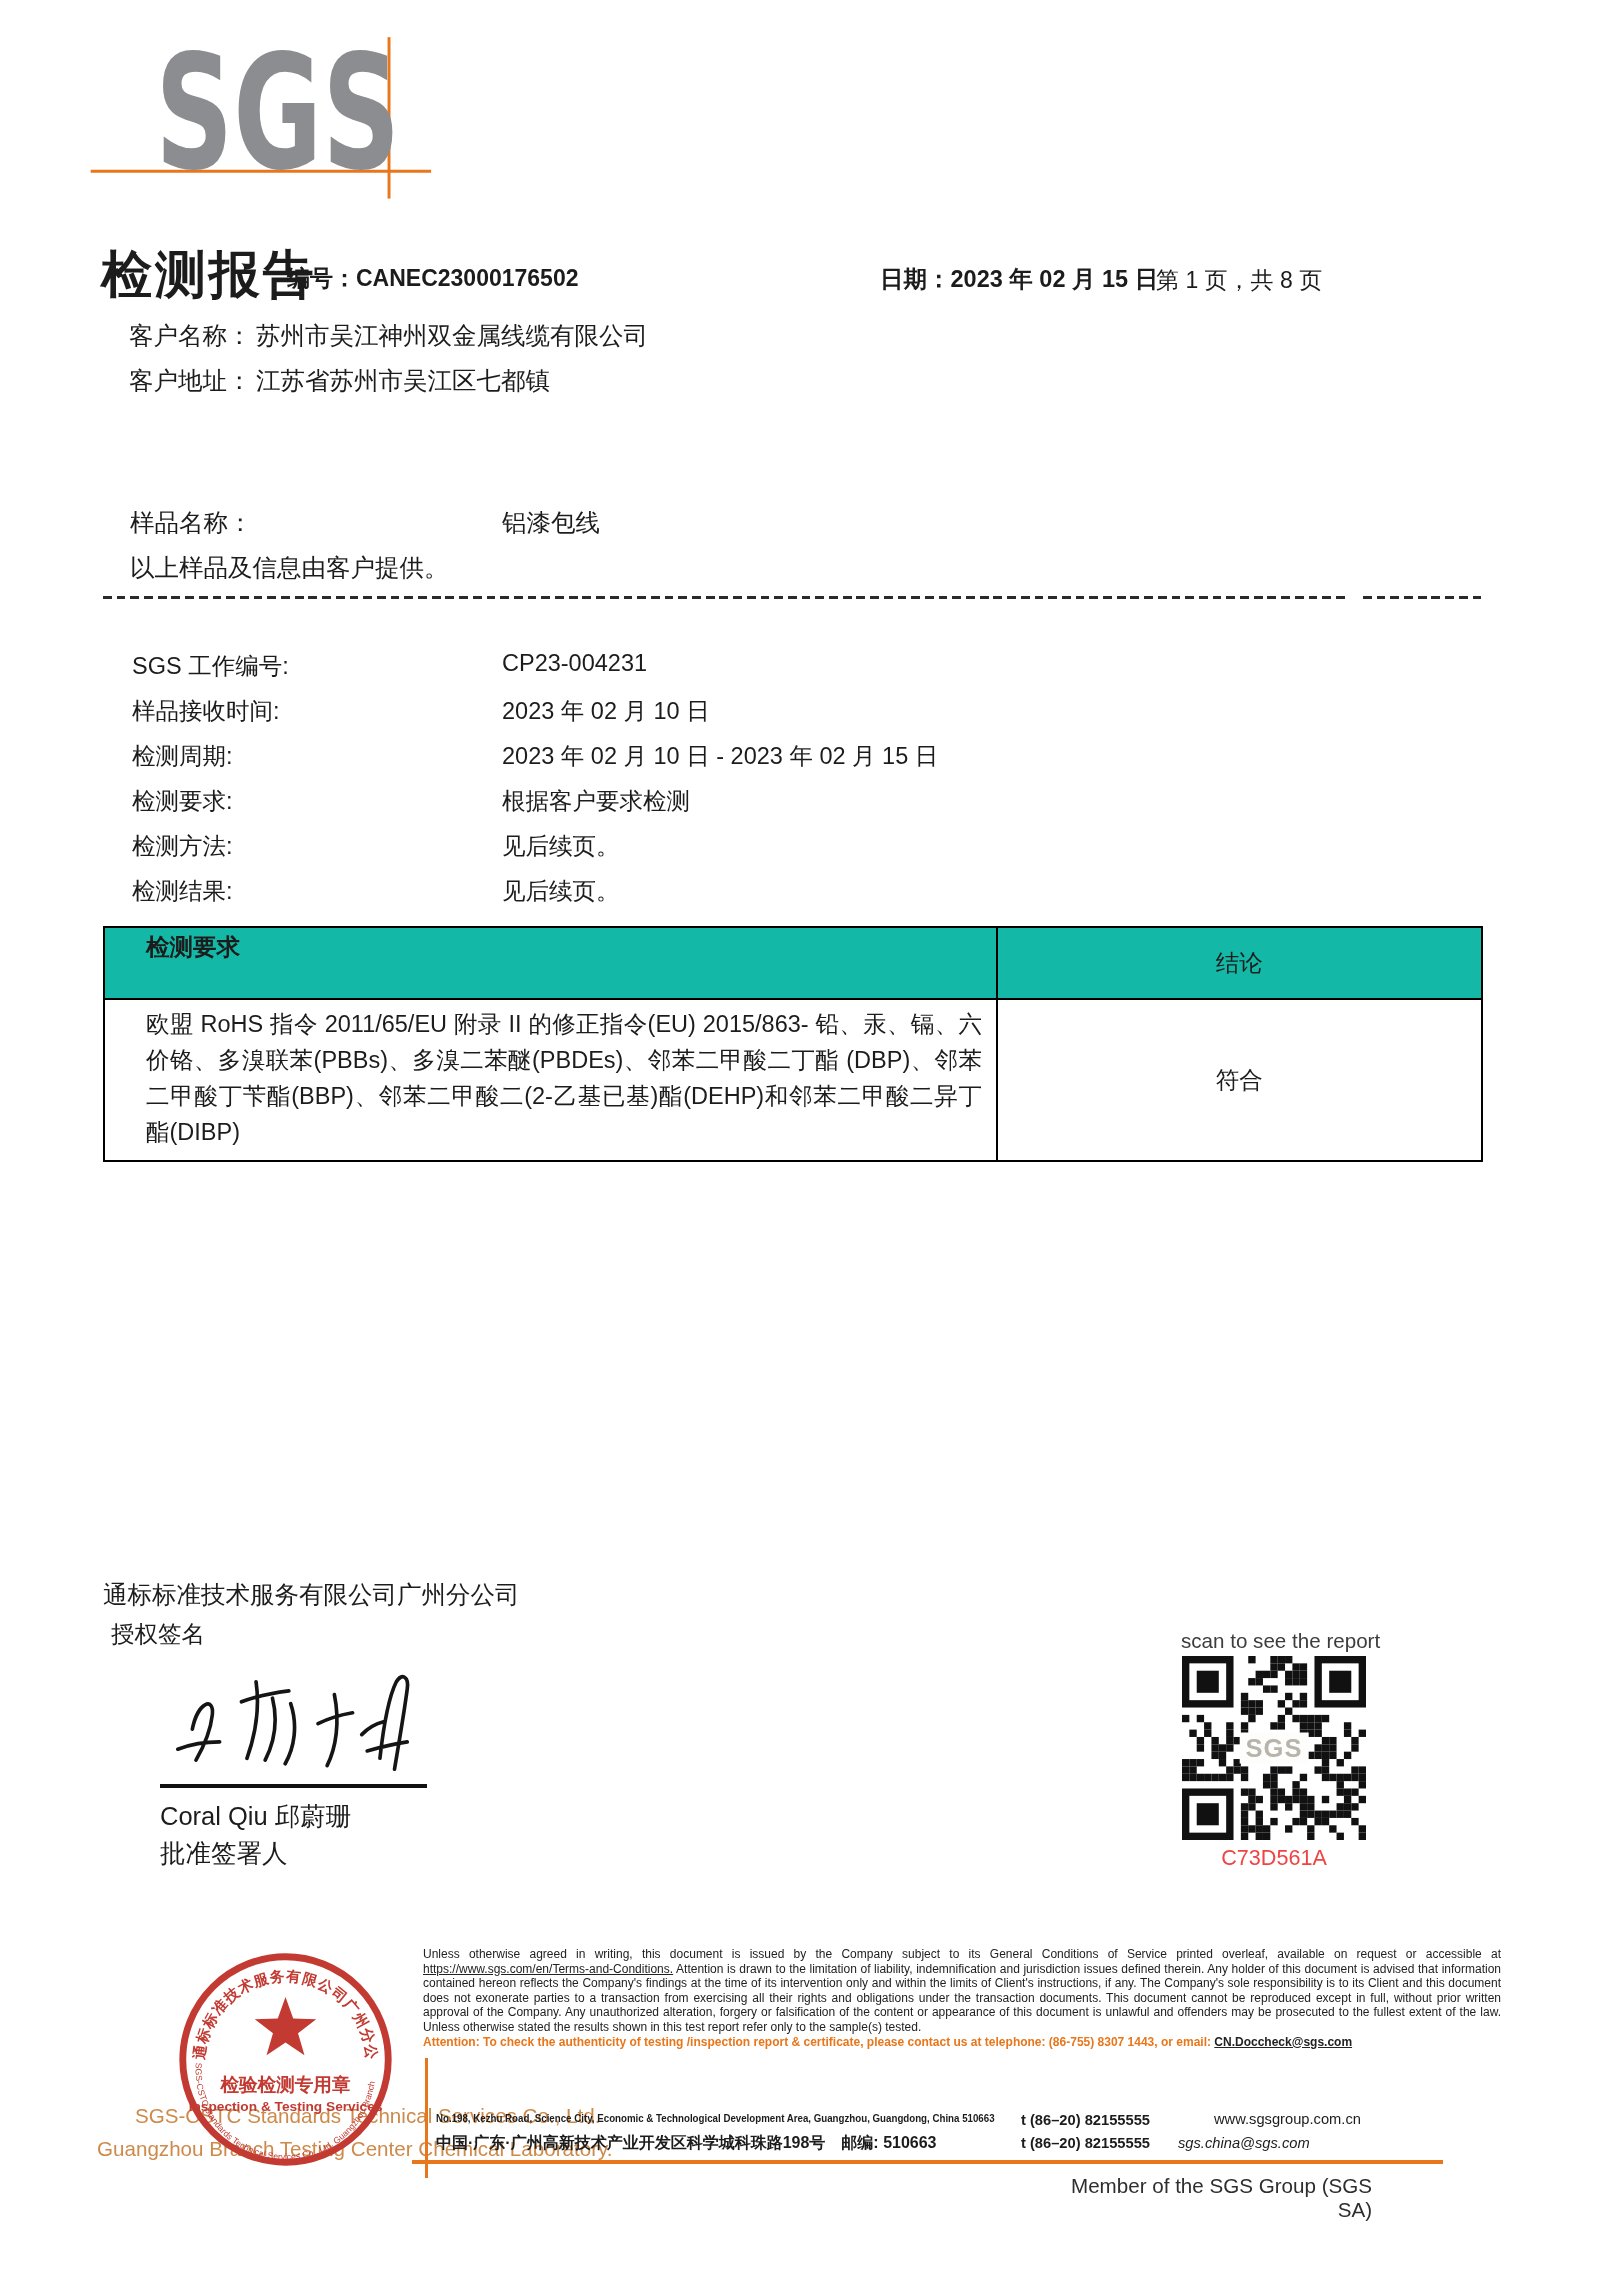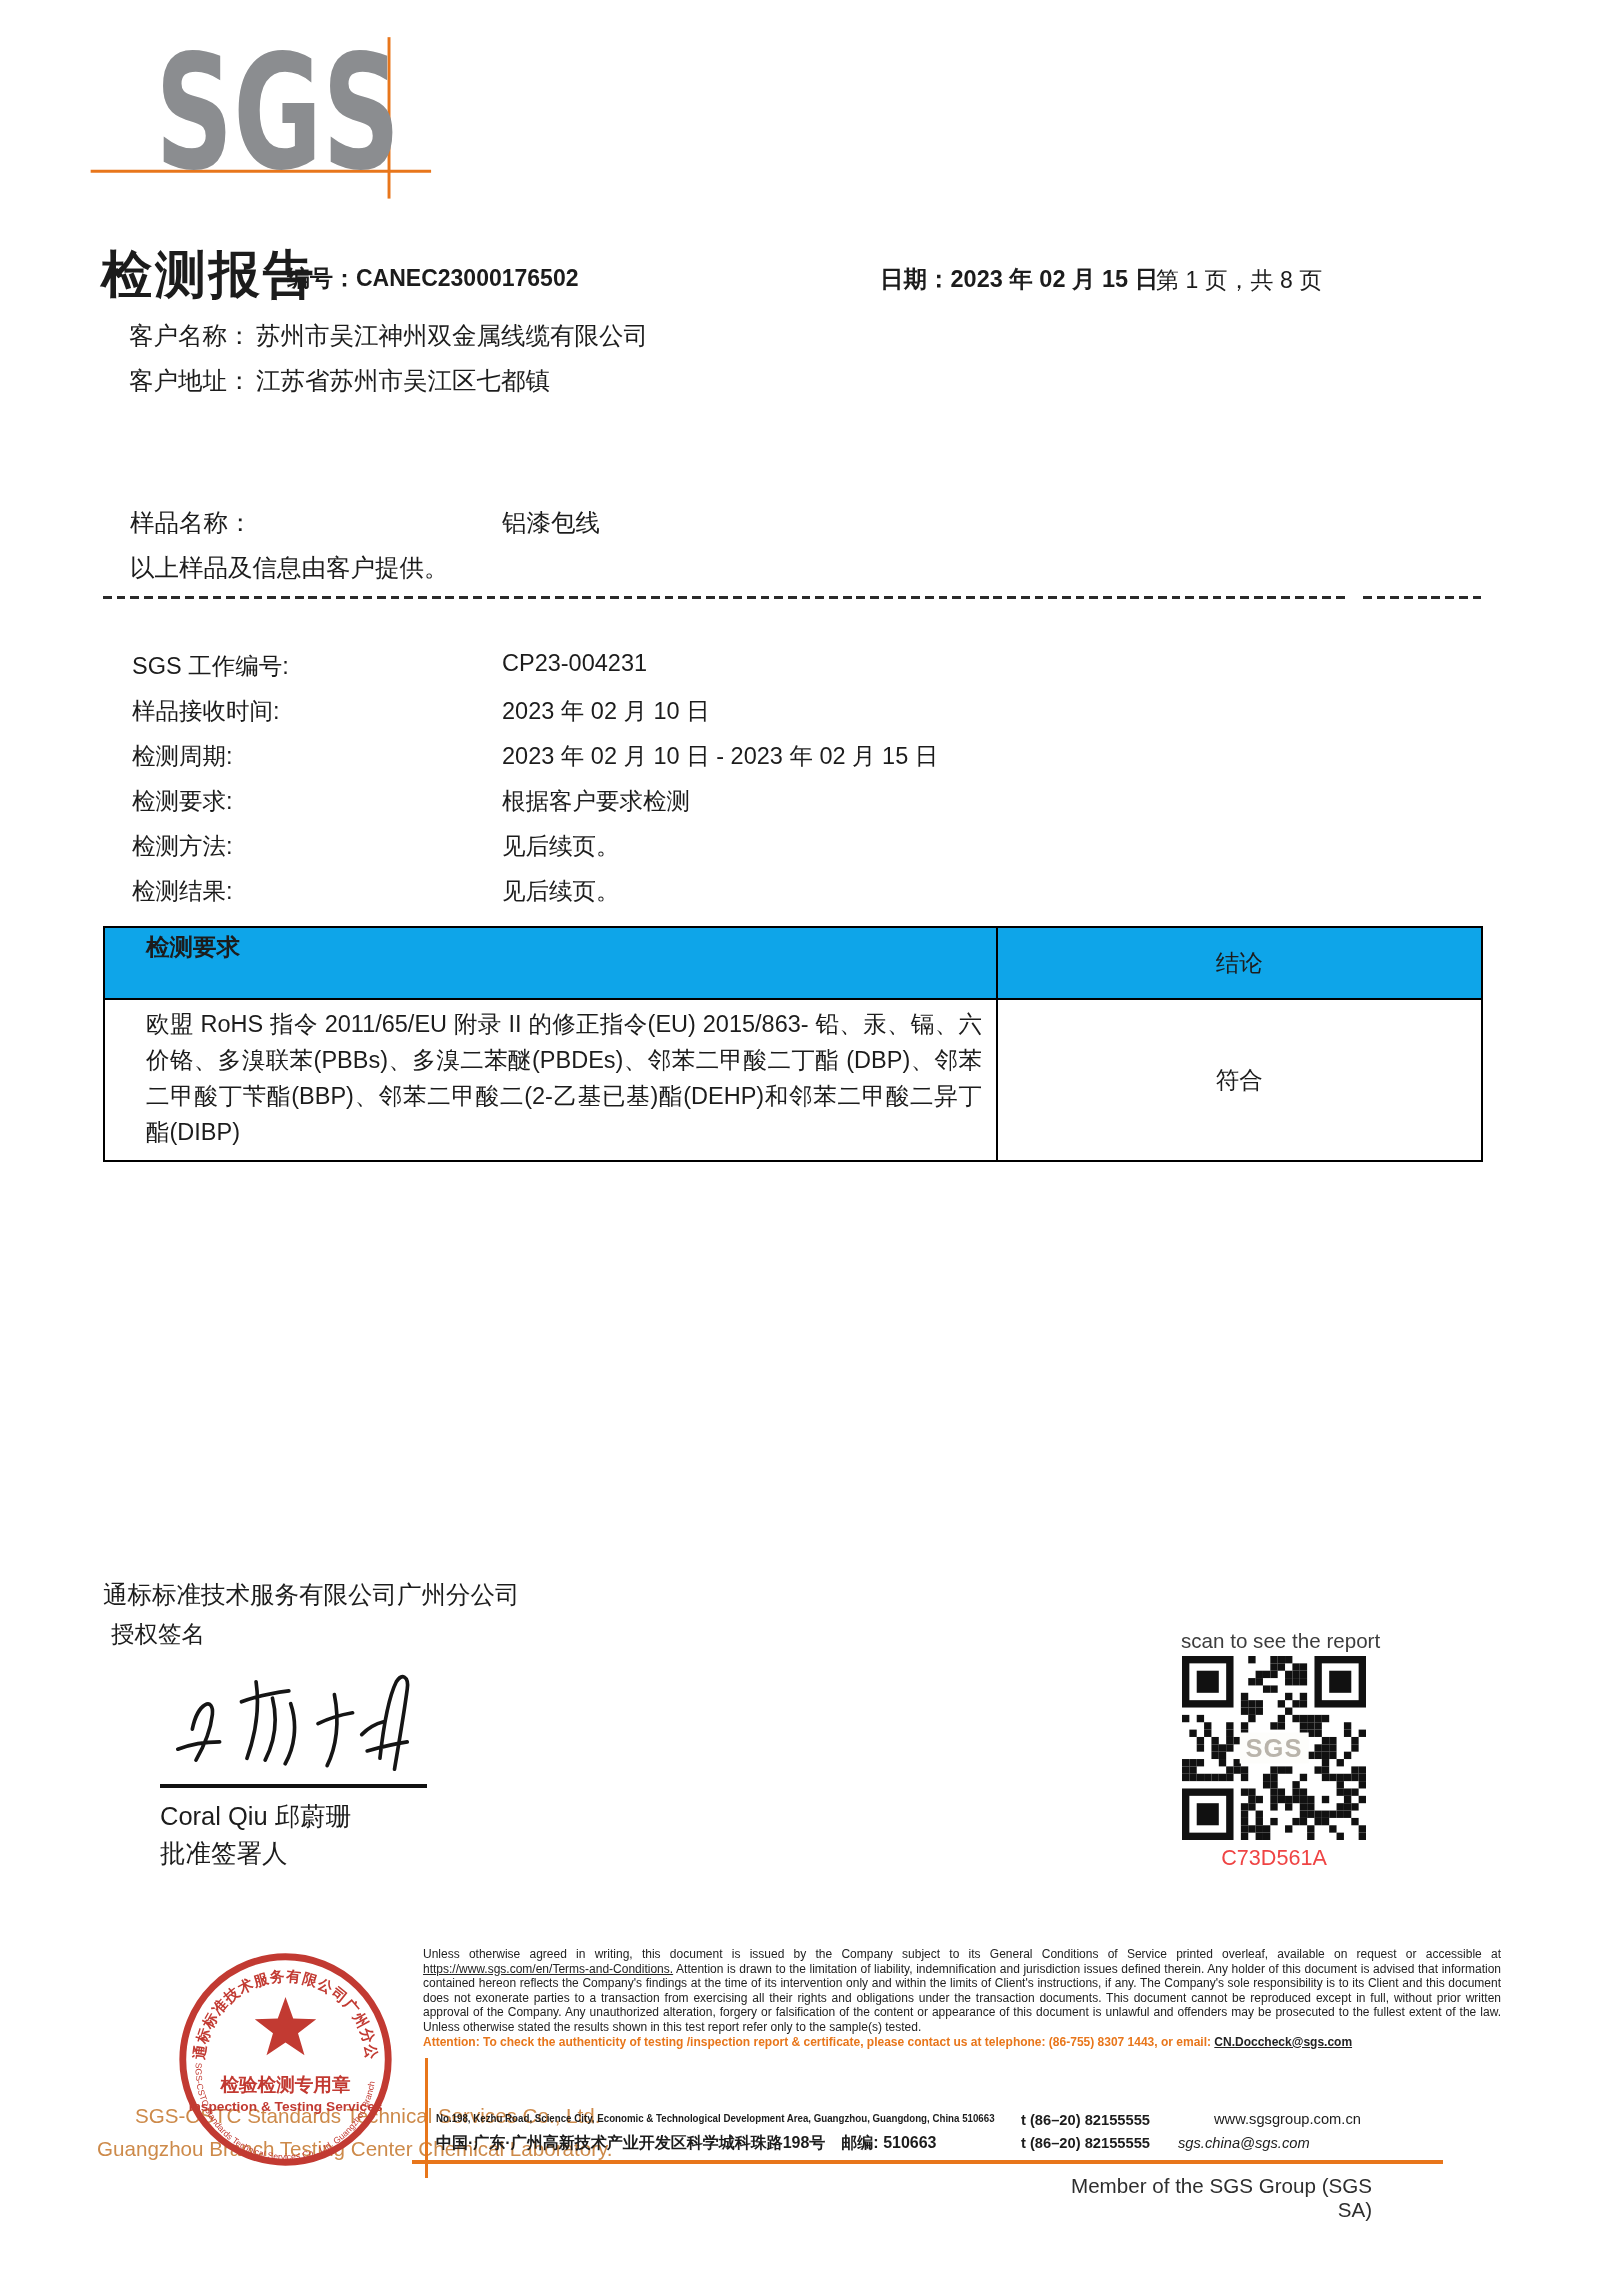--- a/index.html
+++ b/index.html
@@ -12,21 +12,21 @@
   .serif{font-family:"DejaVu Serif","Liberation Serif",serif;}
   .b{font-weight:bold;}
   .row-label{position:absolute;left:0;top:0;white-space:nowrap;}
   .row-value{position:absolute;top:0;white-space:nowrap;}
   .dash{height:2.9px;background:repeating-linear-gradient(90deg,#2a2a2a 0 8.8px,transparent 8.8px 13.7px);}
   .detail-row{font-size:23.5px;height:31px;}
   .client-row{font-size:24.5px;height:31px;}
 
   
   .rtable{position:absolute;left:103px;top:926px;width:1380px;border:2px solid #000;box-sizing:border-box;}
-  .rtable .hdr{display:flex;background:#0ea5e9;border-bottom:2px solid #000;}
+  .rtable .hdr{display:flex;background:#14b8a6;border-bottom:2px solid #000;}
   .rtable .bdy{display:flex;}
   .c1{width:894px;box-sizing:border-box;border-right:2px solid #000;}
   .c2{width:484px;box-sizing:border-box;display:flex;align-items:center;justify-content:center;}
   .rtable .hdr .c1{padding:2.9px 9.8px 2.9px 41px;font-size:23.5px;font-weight:bold;}
   .rtable .hdr .c2{font-size:23.5px;font-weight:normal;padding:19px 0;}
   .rtable .bdy .c1{padding:5.9px 13.7px 9.8px 41px;font-size:23.5px;line-height:36px;text-align:justify;}
   .rtable .bdy .c2{font-size:23.5px;}
 
   
   .legal{position:absolute;left:423px;top:1947px;width:1078px;font-size:12px;line-height:14.6px;

